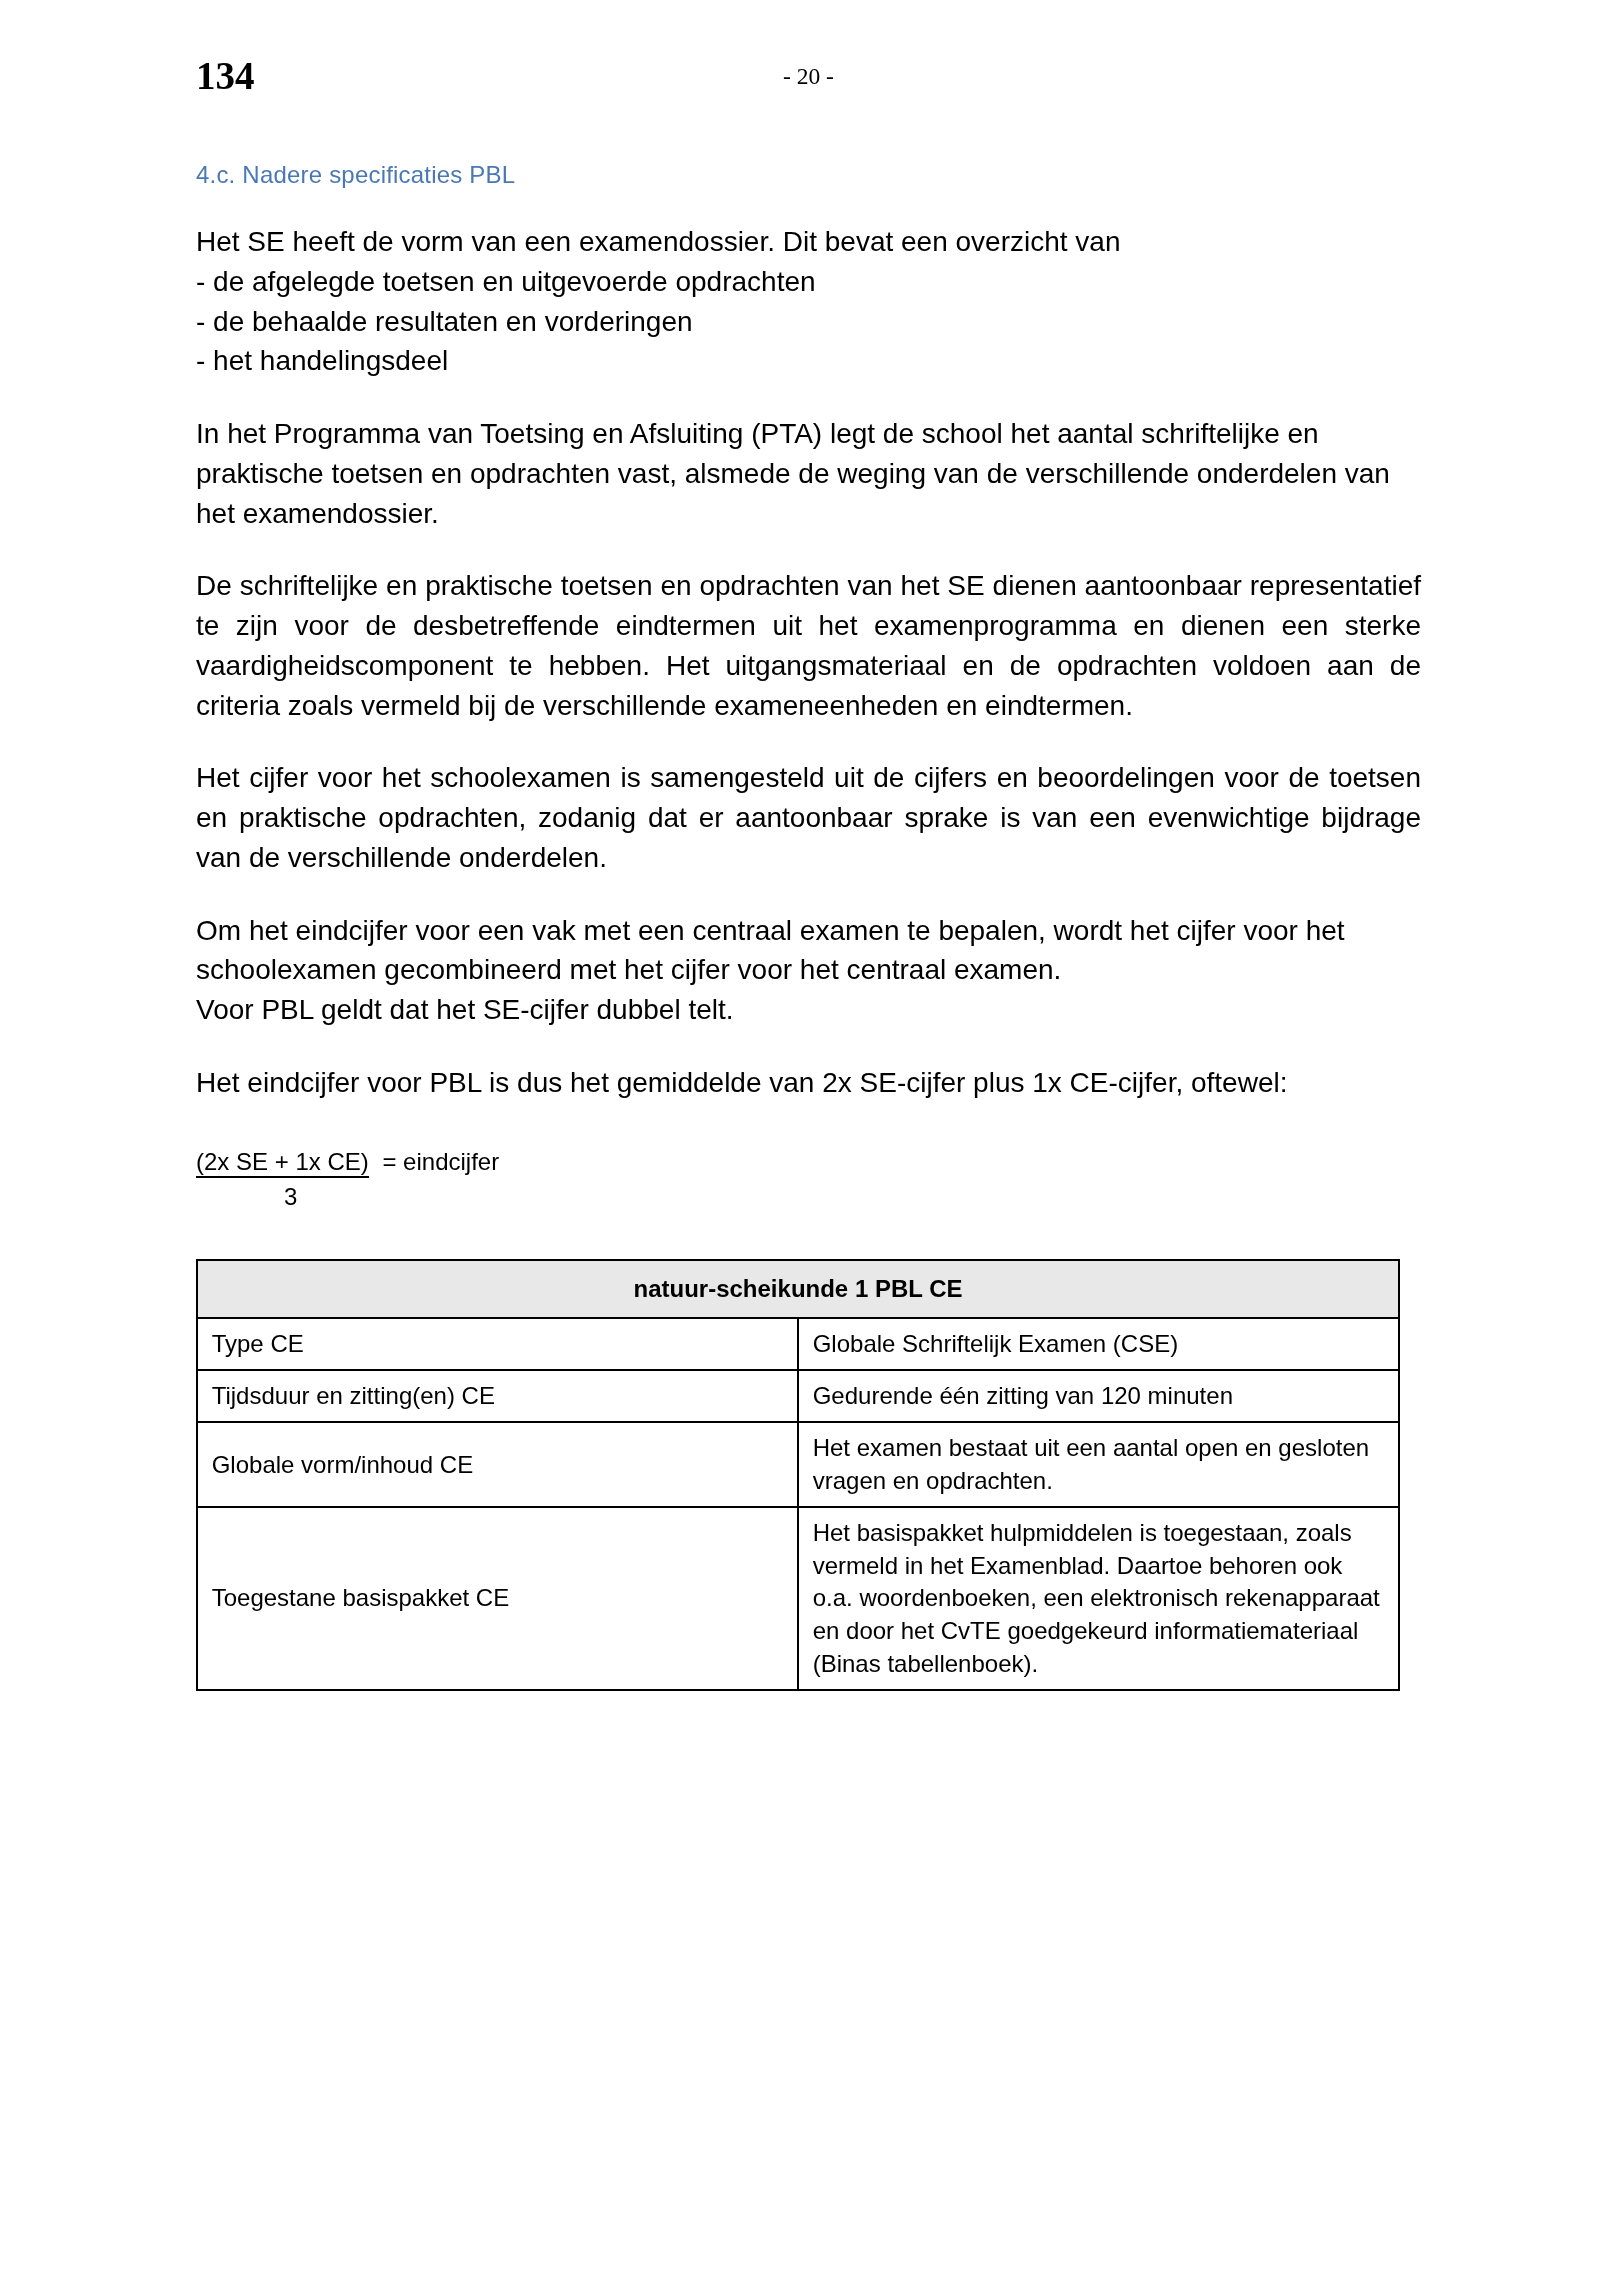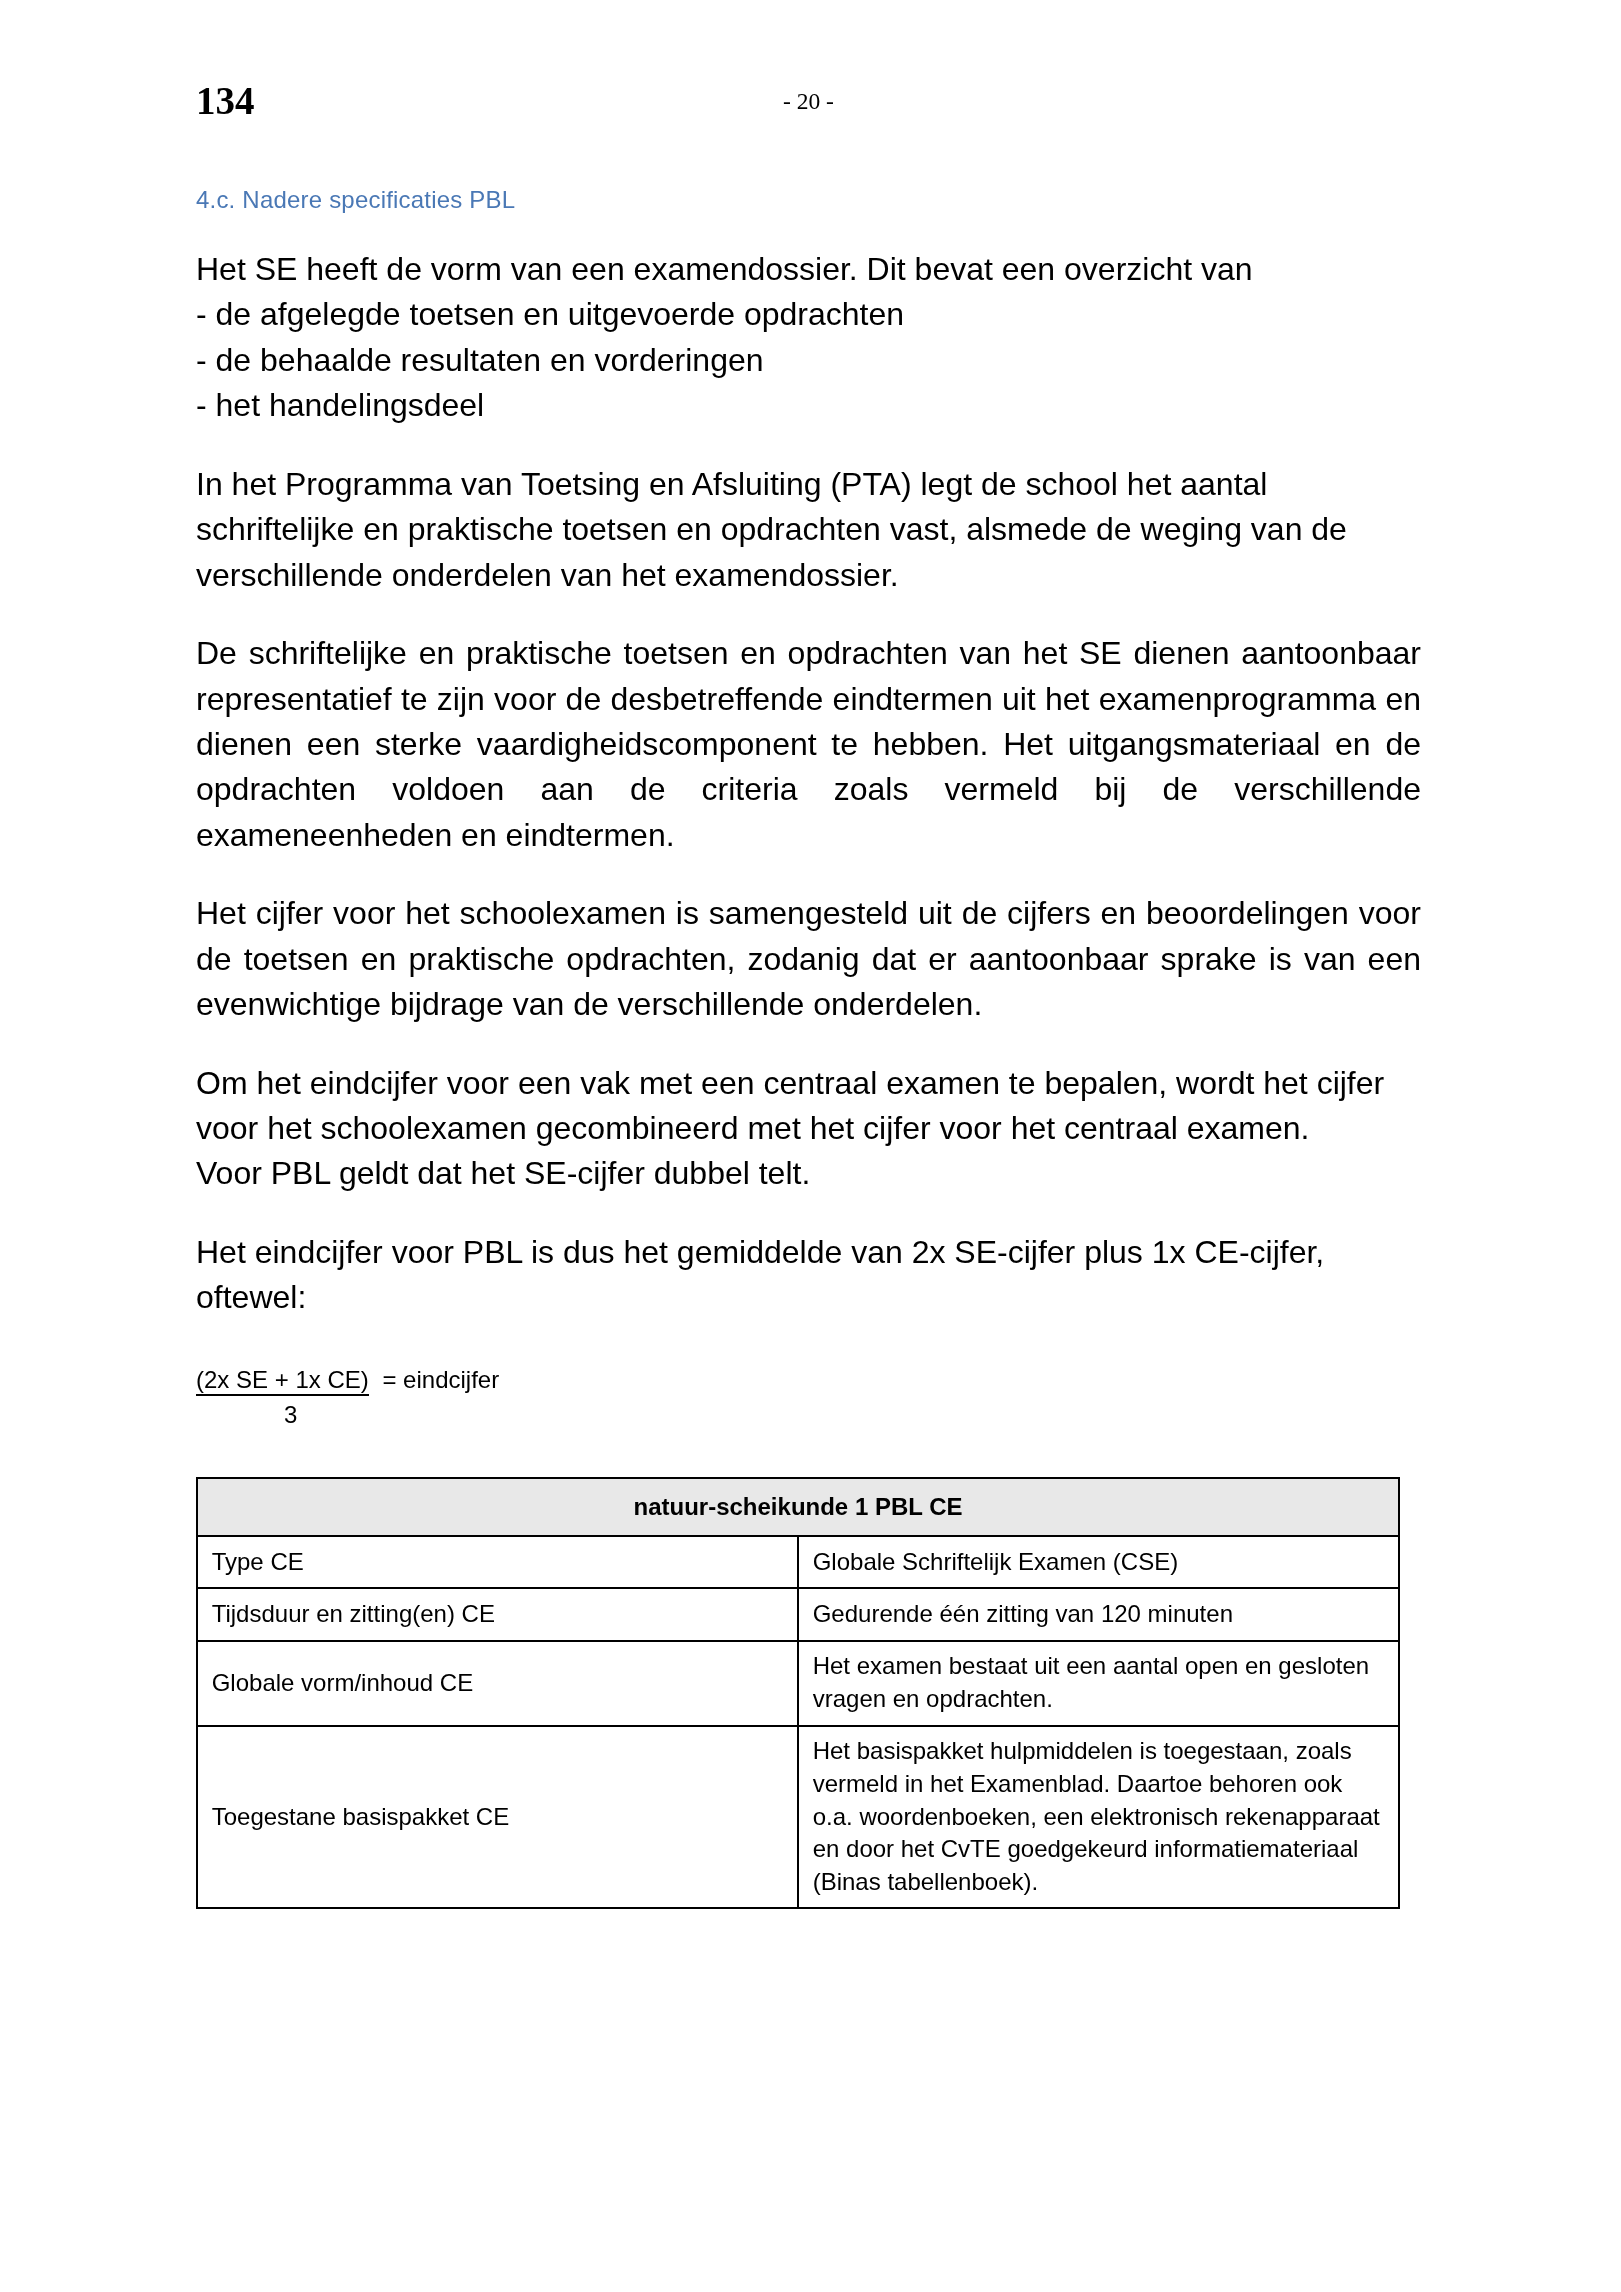--- a/index.html
+++ b/index.html
@@ -16,21 +16,21 @@
     width: 1621px;
     height: 2293px;
     margin: 0 auto;
     background: #ffffff;
     box-sizing: border-box;
     overflow: hidden;
   }
   .content {
     position: absolute;
     left: 196px;
-    top: 78px;
+    top: 53px;
     width: 1225px;
   }
   .header-row {
     position: relative;
     height: 59px;
   }
   .page-number-left {
     position: absolute;
     left: 0;
     top: 0;
@@ -52,21 +52,21 @@
   }
   h1.section-title {
     font-family: "Liberation Sans", sans-serif;
     font-size: 24px;
     font-weight: normal;
     color: #4a78b5;
     margin: 49px 0 0 0;
     letter-spacing: 0.2px;
   }
   p.para {
-    font-size: 32px;
+    font-size: 28px;
     line-height: 1.42;
     margin: 33px 0 0 0;
     text-align: left;
   }
   p.para.justified {
     text-align: justify;
   }
   .formula-block {
     margin-top: 43px;
     font-size: 24px;

